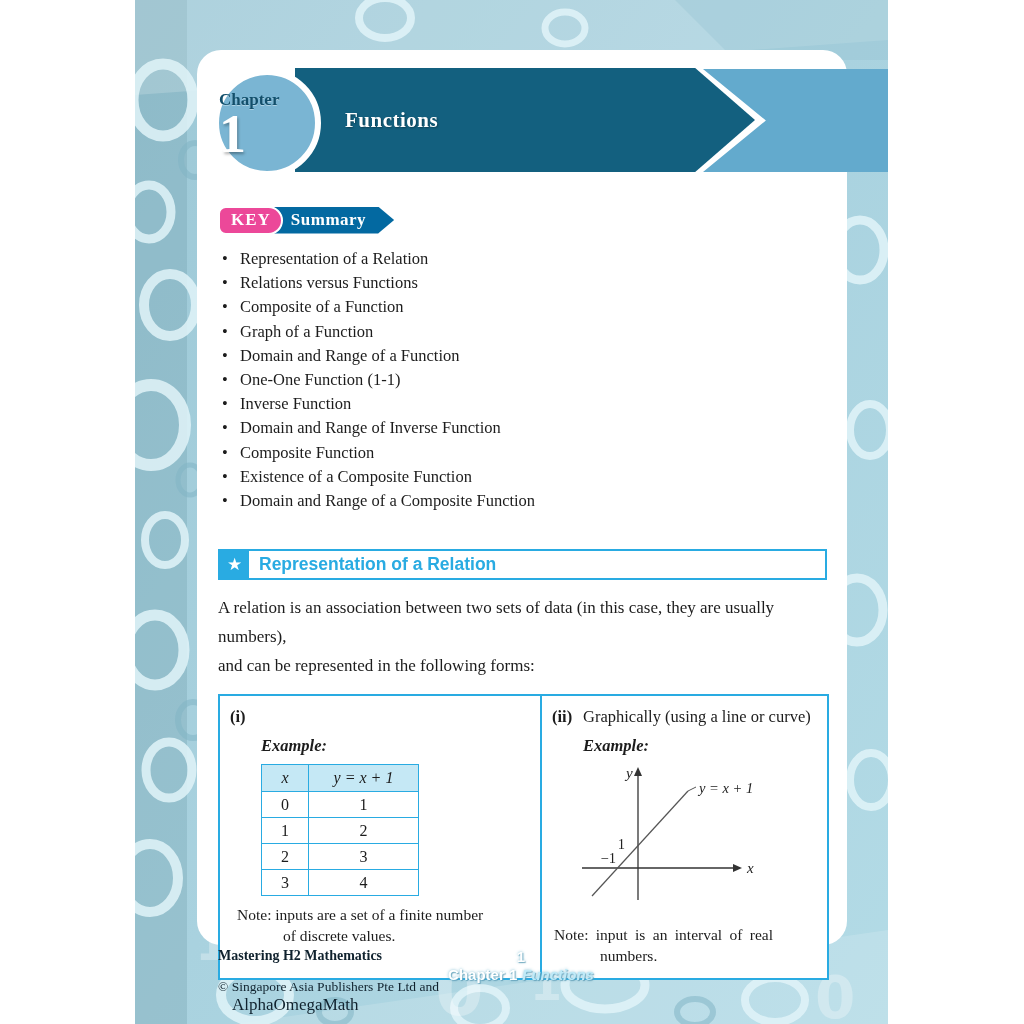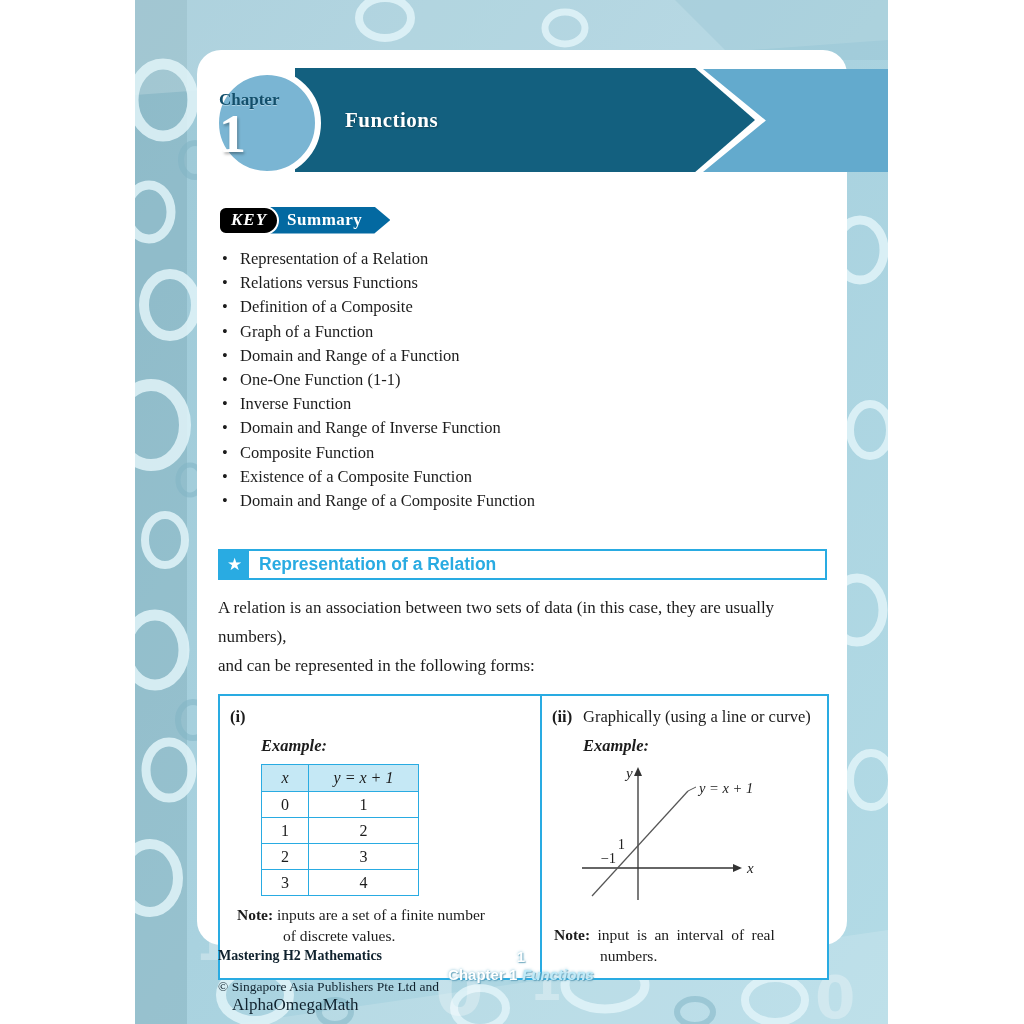--- a/index.html
+++ b/index.html
@@ -28,23 +28,23 @@
                     z-index:5; text-align:left; }
   .chapter-word { margin-top:15px; color:#124f6b; font-weight:bold; font-size:17px;
                   text-shadow:0 1px 0 rgba(255,255,255,.4); }
   .chapter-num { color:#ffffff; font-weight:bold; font-size:54px; line-height:.92;
                  text-shadow:1px 2px 3px rgba(0,0,0,.35); }
 
   
   .card-inner { padding:155px 20px 0 21px; }
 
   .key-badge { display:flex; align-items:center; height:30px; }
-  .key-pill { background:#000000; color:#fff; font-weight:bold; font-size:17px;
+  .key-pill { background:#ec4899; color:#fff; font-weight:bold; font-size:17px;
               letter-spacing:1px; padding:2px 10px 3px 11px;
-              border-radius:8px 15px 15px 8px; border:2px solid #fff; z-index:2;font-style:italic; }
+              border-radius:8px 15px 15px 8px; border:2px solid #fff; z-index:2; }
   .summary-flag { background:#0369a1; color:#fff; font-weight:bold; font-size:17px;
                   letter-spacing:.5px; padding:3px 28px 4px 17px; margin-left:-9px;
                   clip-path:polygon(0 0,calc(100% - 16px) 0,100% 50%,calc(100% - 16px) 100%,0 100%); }
 
   .topic-list { list-style:none; margin:12px 0 0 4px; }
   .topic-list li { font-size:16.5px; color:#1c1c1c; line-height:24.2px; display:flex; }
   .topic-list .bullet { width:18px; color:#1c1c1c; }
 
   .section-box { margin-top:36px; border:2px solid #29abe2; height:31px;
                  display:flex; align-items:stretch; width:609px; }
@@ -67,21 +67,21 @@
 
   .vtable { border-collapse:collapse; margin-left:33px; }
   .vtable th, .vtable td { border:1.5px solid #29abe2; text-align:center;
                            font-size:16px; color:#1c1c1c; }
   .vtable th { background:#c5e8f5; font-style:italic; font-weight:normal;
                width:47px; height:27px; }
   .vtable th + th { width:110px; }
   .vtable td { height:26px; }
 
   .note { margin:9px 0 0 9px; font-size:15.5px; color:#1c1c1c; line-height:20.5px; }
-  .note .nlabel { font-weight:bold; }
+  .note .nlabel { font-weight:normal; }
   .note .cont { margin-left:46px; }
   .note.tight { margin-left:4px; }
   .note.justify .l1 { word-spacing:3.5px; }
 
   .graph-wrap { margin:2px 0 0 26px; }
 
   
   .footer-left { position:absolute; left:83px; top:948px; z-index:2; color:#10222e; }
   .footer-left .f1 { font-weight:bold; font-size:14px; }
   .footer-left .f2 { font-size:13.5px; margin-top:15px; }
@@ -170,21 +170,21 @@
       <li>
           <span class="bullet">•</span>
           <span>Representation of a Relation</span>
         </li>
       <li>
           <span class="bullet">•</span>
           <span>Relations versus Functions</span>
         </li>
       <li>
           <span class="bullet">•</span>
-          <span>Definition of a Composite</span>
+          <span>Composite of a Function</span>
         </li>
       <li>
           <span class="bullet">•</span>
           <span>Graph of a Function</span>
         </li>
       <li>
           <span class="bullet">•</span>
           <span>Domain and Range of a Function</span>
         </li>
       <li>

